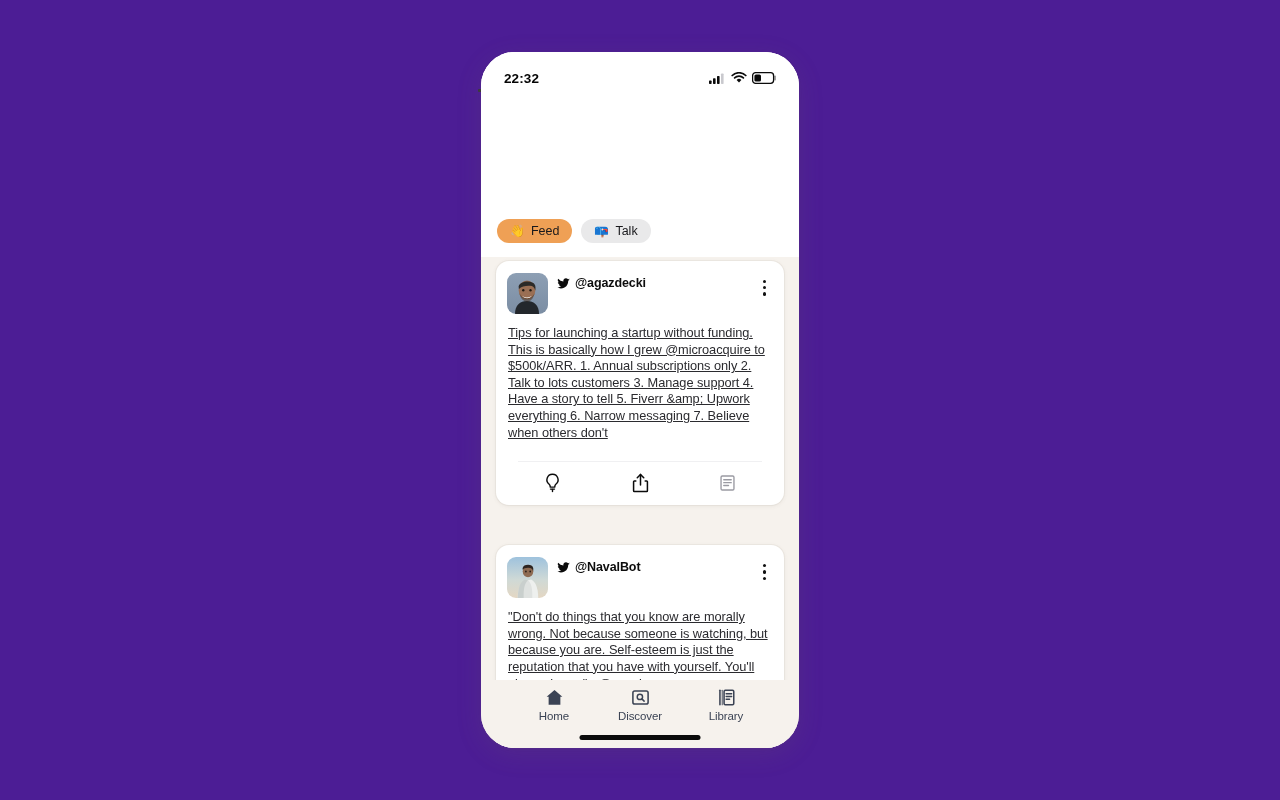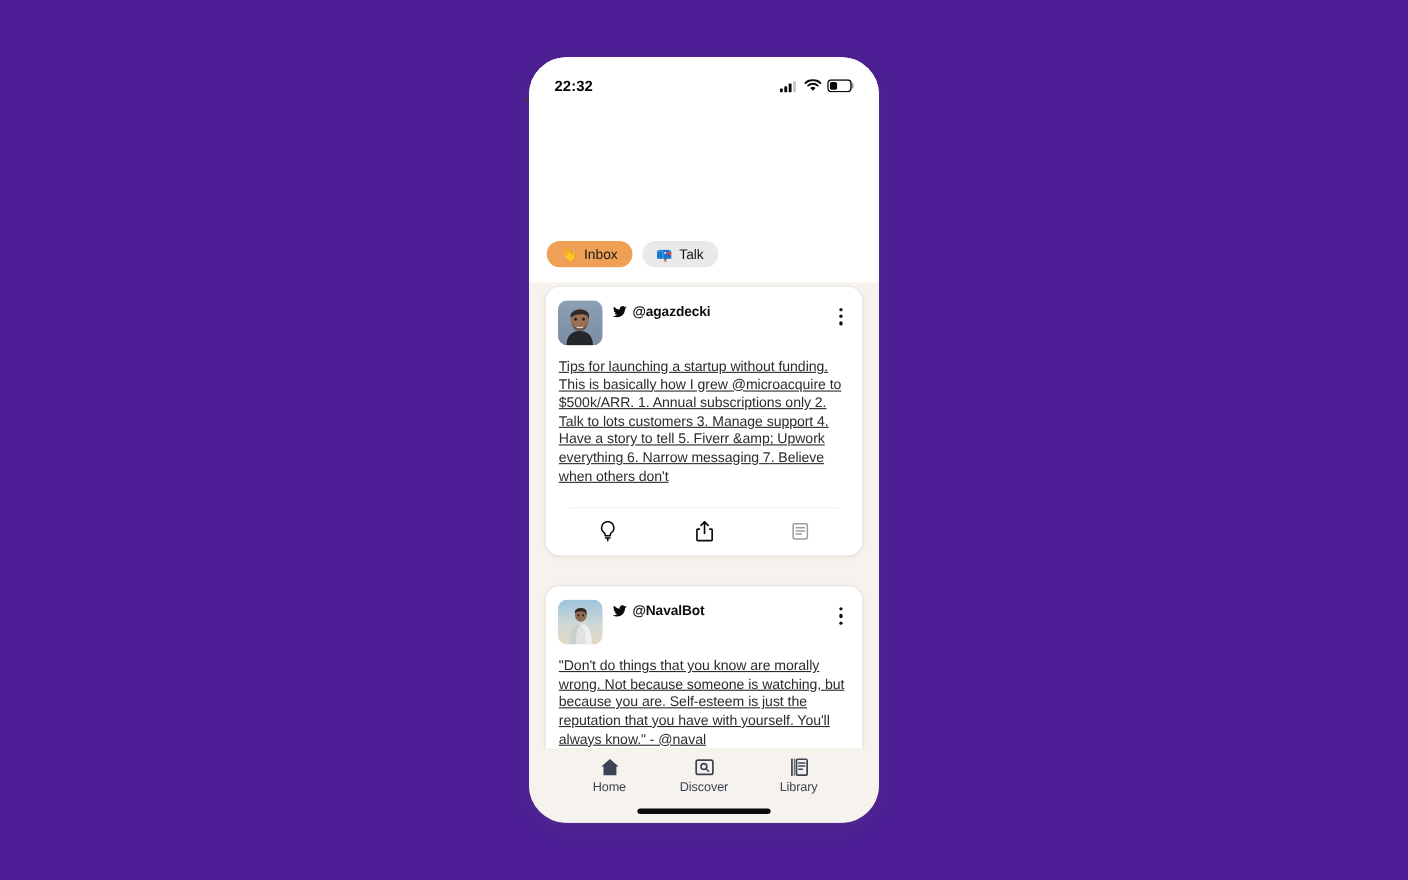--- a/index.html
+++ b/index.html
@@ -130,21 +130,21 @@
     background: #f6f2ed;
     padding: 4px 15px 0 15px;
   }
 
   .card {
     background: #ffffff;
     border-radius: 13px;
     box-shadow: 0 1px 4px rgba(110,100,92,0.10),
                 0 0 0 1px rgba(200,190,182,0.16);
     padding: 12px 11px 0 11px;
-    margin-bottom: 28px;
+    margin-bottom: 40px;
   }
 
   .card-head {
     display: flex;
     align-items: flex-start;
     gap: 9px;
     position: relative;
   }
 
   .avatar {
@@ -277,21 +277,21 @@
           <rect x="2.4" y="2.5" width="6.6" height="7" rx="1.6" fill="#0b0b0b"></rect>
           <path d="M23.1 4.2 v3.6" stroke="#0b0b0b" stroke-width="1.5" stroke-linecap="round" opacity="0.45"></path>
         </svg>
       </div>
     </div>
 
 
     <div class="tabs">
       <div class="tab active">
         <span class="tab-emoji">👋</span>
-        <span>Inbox</span>
+        <span>Feed</span>
       </div>
       <div class="tab inactive">
         <span class="tab-emoji">📪</span>
         <span>Talk</span>
       </div>
     </div>
 
     <div class="feed">
 
       <div class="card">

